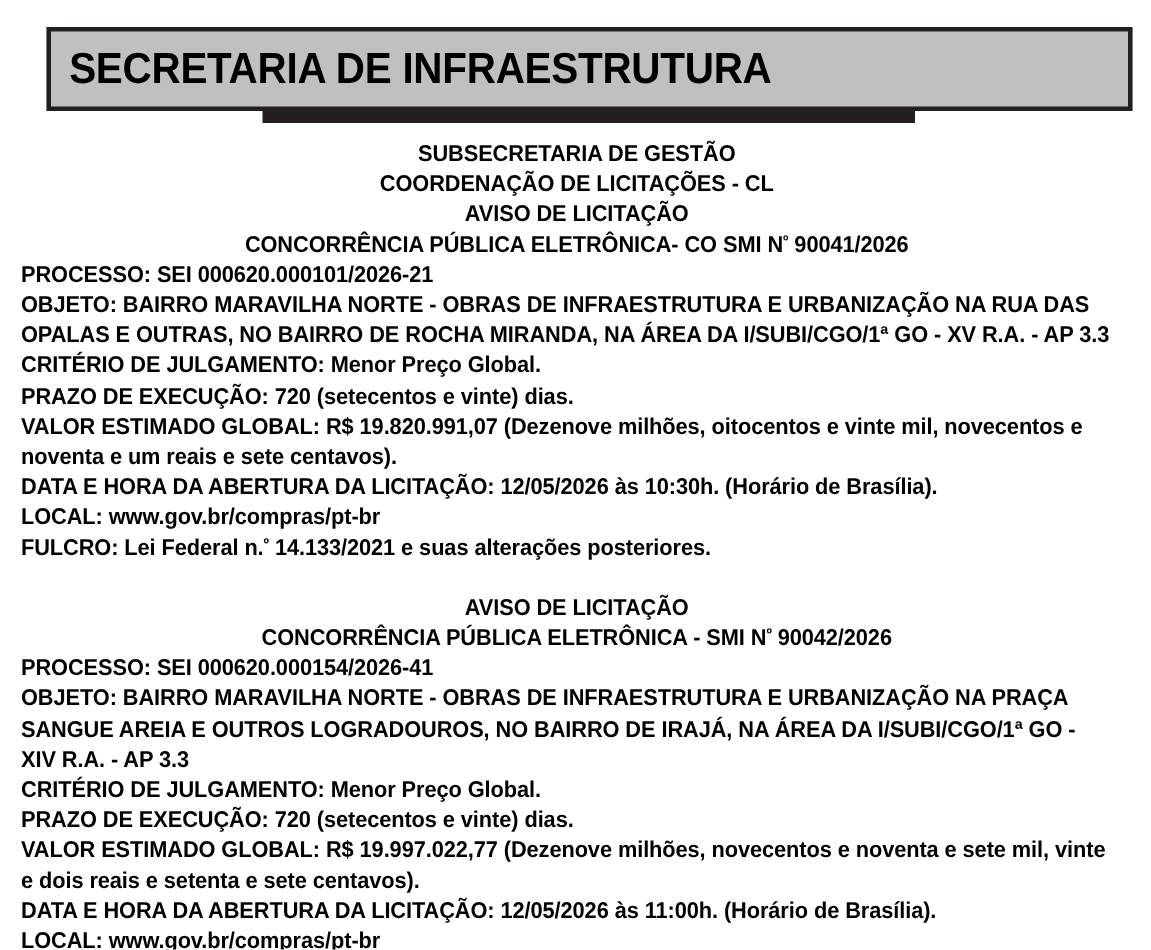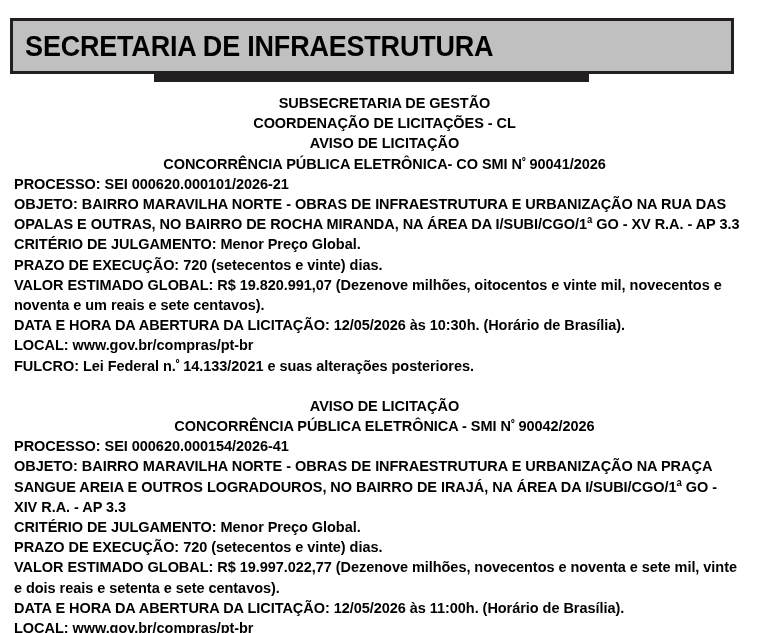--- a/index.html
+++ b/index.html
@@ -20,21 +20,21 @@
   .page {
     position: relative;
     width: 767px;
     height: 633px;
     box-sizing: border-box;
   }
 
   
   .header-wrap {
     position: relative;
-    margin: 18px 0 0 10px;
+    margin: 18px 0 0 31px;
     width: 724px;
     height: 64px;
   }
   .header-shadow {
     position: absolute;
     left: 144px;
     top: 56px;
     width: 435px;
     height: 8px;
     background: #231f20;

